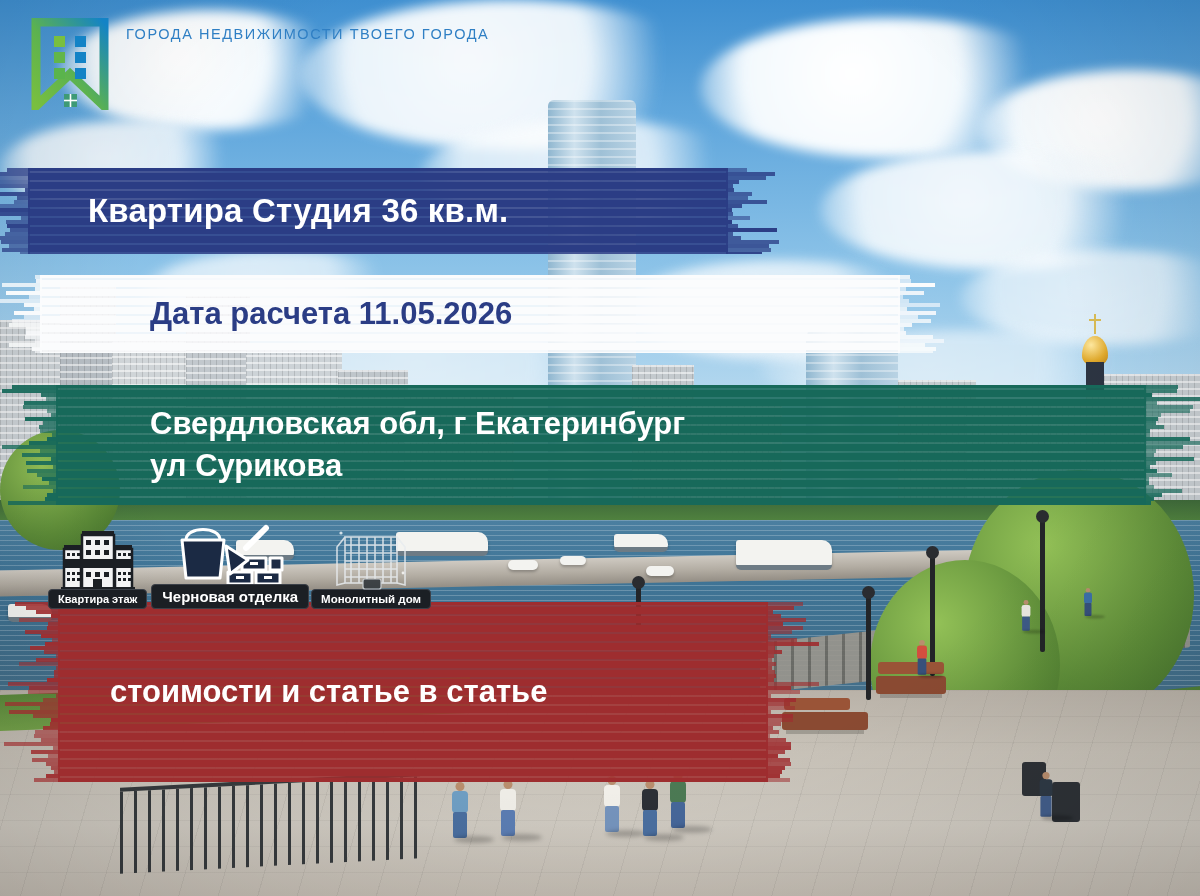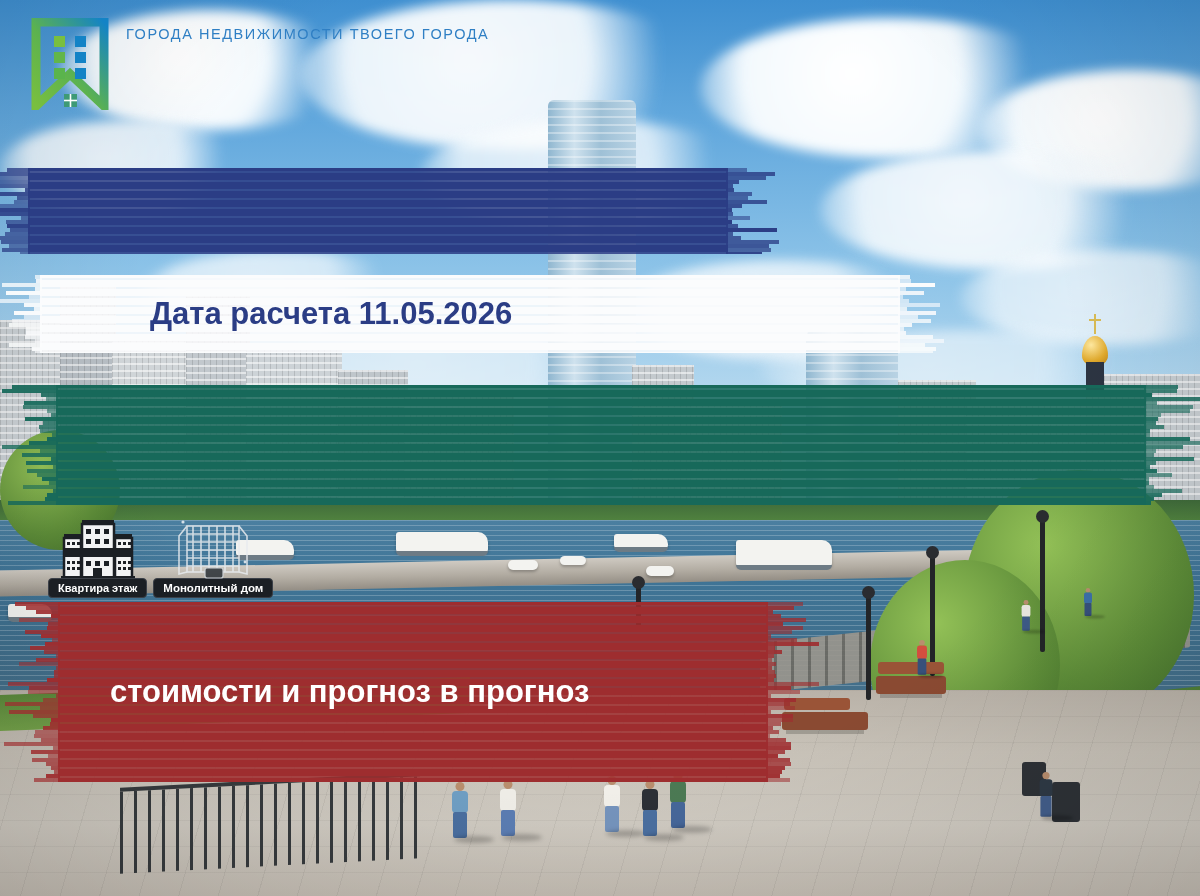--- a/index.html
+++ b/index.html
@@ -447,20 +447,21 @@
         <span style="top: 52px; width: 5.5px; background: rgb(43, 61, 133); opacity: 1;"></span>
         <span style="top: 56px; width: 12.1px; background: rgb(43, 61, 133); opacity: 0.82;"></span>
         <span style="top: 60px; width: 51.3px; background: rgb(43, 61, 133); opacity: 0.99;"></span>
         <span style="top: 64px; width: 7.2px; background: rgb(43, 61, 133); opacity: 0.77;"></span>
         <span style="top: 68px; width: 15px; background: rgb(43, 61, 133); opacity: 0.78;"></span>
         <span style="top: 72px; width: 52.7px; background: rgb(43, 61, 133); opacity: 0.78;"></span>
         <span style="top: 76px; width: 43.3px; background: rgb(43, 61, 133); opacity: 0.81;"></span>
         <span style="top: 80px; width: 45.1px; background: rgb(43, 61, 133); opacity: 0.7;"></span>
         <span style="top: 84px; width: 35.8px; background: rgb(43, 61, 133); opacity: 0.94;"></span>
       </div>
+    <div class="txt">Квартира Студия 36 кв.м.</div>
   </div>
 
   <div class="stroke" id="band-date">
     <div class="paint"></div>
     <div class="fringe left">
         <span style="top: 0px; width: 7.4px; background: rgb(251, 252, 253); opacity: 0.7;"></span>
         <span style="top: 4px; width: 5.9px; background: rgb(251, 252, 253); opacity: 0.85;"></span>
         <span style="top: 8px; width: 39.7px; background: rgb(251, 252, 253); opacity: 0.8;"></span>
         <span style="top: 12px; width: 6.6px; background: rgb(251, 252, 253); opacity: 0.82;"></span>
         <span style="top: 16px; width: 36.2px; background: rgb(251, 252, 253); opacity: 0.96;"></span>
@@ -564,20 +565,24 @@
         <span style="top: 84px; width: 12.5px; background: rgb(23, 105, 90); opacity: 0.94;"></span>
         <span style="top: 88px; width: 28.4px; background: rgb(23, 105, 90); opacity: 0.61;"></span>
         <span style="top: 92px; width: 5.4px; background: rgb(23, 105, 90); opacity: 0.6;"></span>
         <span style="top: 96px; width: 4.5px; background: rgb(23, 105, 90); opacity: 0.8;"></span>
         <span style="top: 100px; width: 10.4px; background: rgb(23, 105, 90); opacity: 0.57;"></span>
         <span style="top: 104px; width: 37.7px; background: rgb(23, 105, 90); opacity: 0.7;"></span>
         <span style="top: 108px; width: 17.9px; background: rgb(23, 105, 90); opacity: 0.89;"></span>
         <span style="top: 112px; width: 10.2px; background: rgb(23, 105, 90); opacity: 0.93;"></span>
         <span style="top: 116px; width: 6.8px; background: rgb(23, 105, 90); opacity: 0.97;"></span>
       </div>
+    <div class="txt">
+      <div>Свердловская обл, г Екатеринбург</div>
+      <div>ул Сурикова</div>
+    </div>
   </div>
 
   <div class="stroke" id="band-cta">
     <div class="paint"></div>
     <div class="fringe left">
         <span style="top: 0px; width: 45.5px; background: rgb(158, 45, 47); opacity: 0.89;"></span>
         <span style="top: 4px; width: 34.3px; background: rgb(158, 45, 47); opacity: 0.85;"></span>
         <span style="top: 8px; width: 23.9px; background: rgb(158, 45, 47); opacity: 0.91;"></span>
         <span style="top: 12px; width: 9.1px; background: rgb(158, 45, 47); opacity: 0.99;"></span>
         <span style="top: 16px; width: 40.9px; background: rgb(158, 45, 47); opacity: 0.62;"></span>
@@ -663,21 +668,21 @@
         <span style="top: 148px; width: 19.2px; background: rgb(158, 45, 47); opacity: 0.82;"></span>
         <span style="top: 152px; width: 11.9px; background: rgb(158, 45, 47); opacity: 0.96;"></span>
         <span style="top: 156px; width: 24.1px; background: rgb(158, 45, 47); opacity: 0.83;"></span>
         <span style="top: 160px; width: 24.9px; background: rgb(158, 45, 47); opacity: 0.78;"></span>
         <span style="top: 164px; width: 19.1px; background: rgb(158, 45, 47); opacity: 0.93;"></span>
         <span style="top: 168px; width: 16.2px; background: rgb(158, 45, 47); opacity: 0.94;"></span>
         <span style="top: 172px; width: 14px; background: rgb(158, 45, 47); opacity: 0.96;"></span>
         <span style="top: 176px; width: 24.2px; background: rgb(158, 45, 47); opacity: 0.55;"></span>
       </div>
     <div class="txt">
-      <div>стоимости и прогноз в прогноз</div>
+      <div>стоимости и статье в статье</div>
     </div>
   </div>
 
   <div id="logo-block">
     <svg id="logo-mark" viewBox="0 0 80 92">
       <defs>
         <linearGradient id="gmark" x1="0" y1="1" x2="1" y2="0">
           <stop offset="0%" stop-color="#79bf3f"></stop>
           <stop offset="45%" stop-color="#5cb24f"></stop>
           <stop offset="100%" stop-color="#1383c6"></stop>
@@ -748,20 +753,42 @@
             <rect x="25" y="43" width="5" height="5"></rect>
               <rect x="34" y="43" width="5" height="5"></rect>
               <rect x="43" y="43" width="5" height="5"></rect>
             <rect x="32" y="50" width="9" height="10"></rect>
           </g>
         </svg>
       </div>
       <div class="pill">Квартира этаж</div>
     </div>
 
+    <div class="badge" id="badge-finish">
+      <div class="glyph">
+        <svg width="112" height="70" viewBox="0 0 112 70">
+          <g stroke="#ffffff" stroke-width="3" fill="#1b2a44" stroke-linejoin="round">
+            <path d="M8 22 H50 L46 60 H12 Z"></path>
+            <path d="M12 22 C12 8, 46 8, 46 22" fill="none"></path>
+            <path d="M54 54 h24 v12 h-24 z"></path>
+            <path d="M82 54 h24 v12 h-24 z"></path>
+            <path d="M68 40 h24 v12 h-24 z"></path>
+            <path d="M96 40 h12 v12 h-12 z"></path>
+            <path d="M52 28 L74 42 L56 56 Z"></path>
+            <path d="M72 30 L92 10" stroke-width="6" stroke-linecap="round"></path>
+          </g>
+          <g fill="#ffffff">
+            <rect x="62" y="58" width="8" height="3"></rect>
+            <rect x="90" y="58" width="8" height="3"></rect>
+            <rect x="76" y="44" width="8" height="3"></rect>
+          </g>
+        </svg>
+      </div>
+      <div class="pill">Черновая отделка</div>
+    </div>
 
     <div class="badge" id="badge-material">
       <div class="glyph">
         <svg width="84" height="64" viewBox="0 0 84 64" opacity="0.85">
           <g stroke="#e8ecef" stroke-width="1.6" fill="none">
             <rect x="16" y="8" width="52" height="46"></rect>
             <line x1="22" y1="8" x2="22" y2="54"></line>
             <line x1="30" y1="8" x2="30" y2="54"></line>
             <line x1="38" y1="8" x2="38" y2="54"></line>
             <line x1="46" y1="8" x2="46" y2="54"></line>

